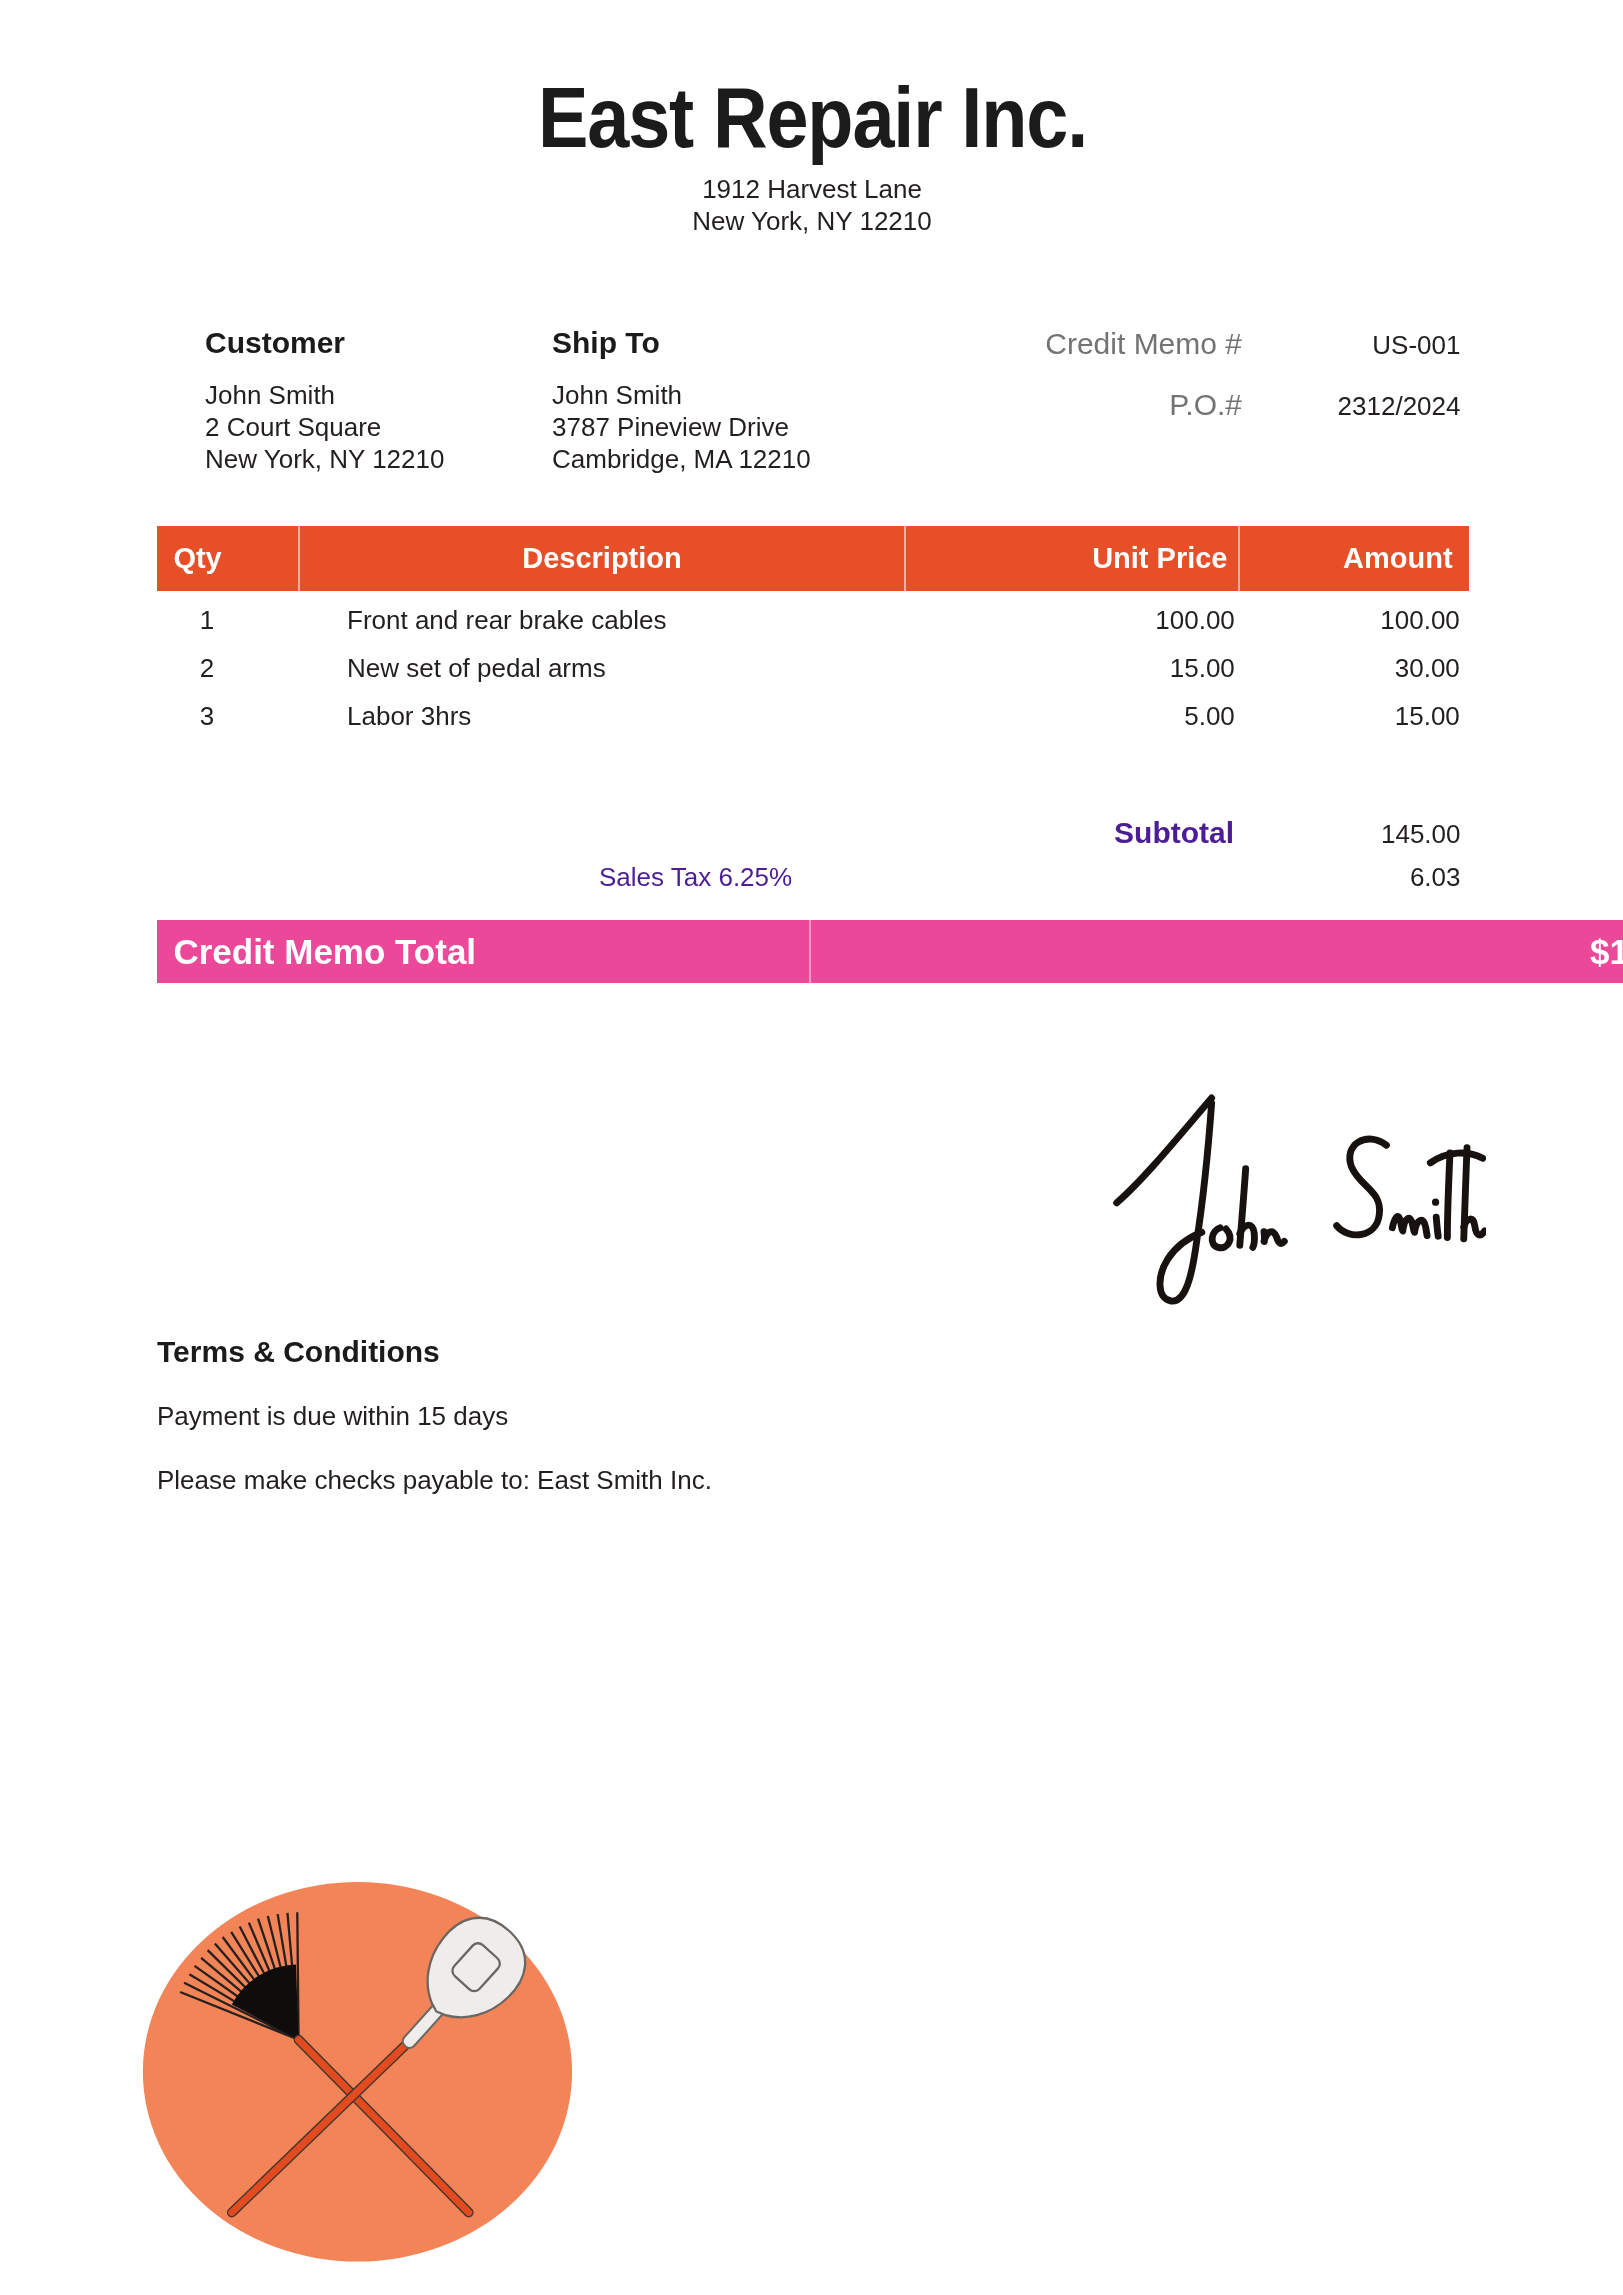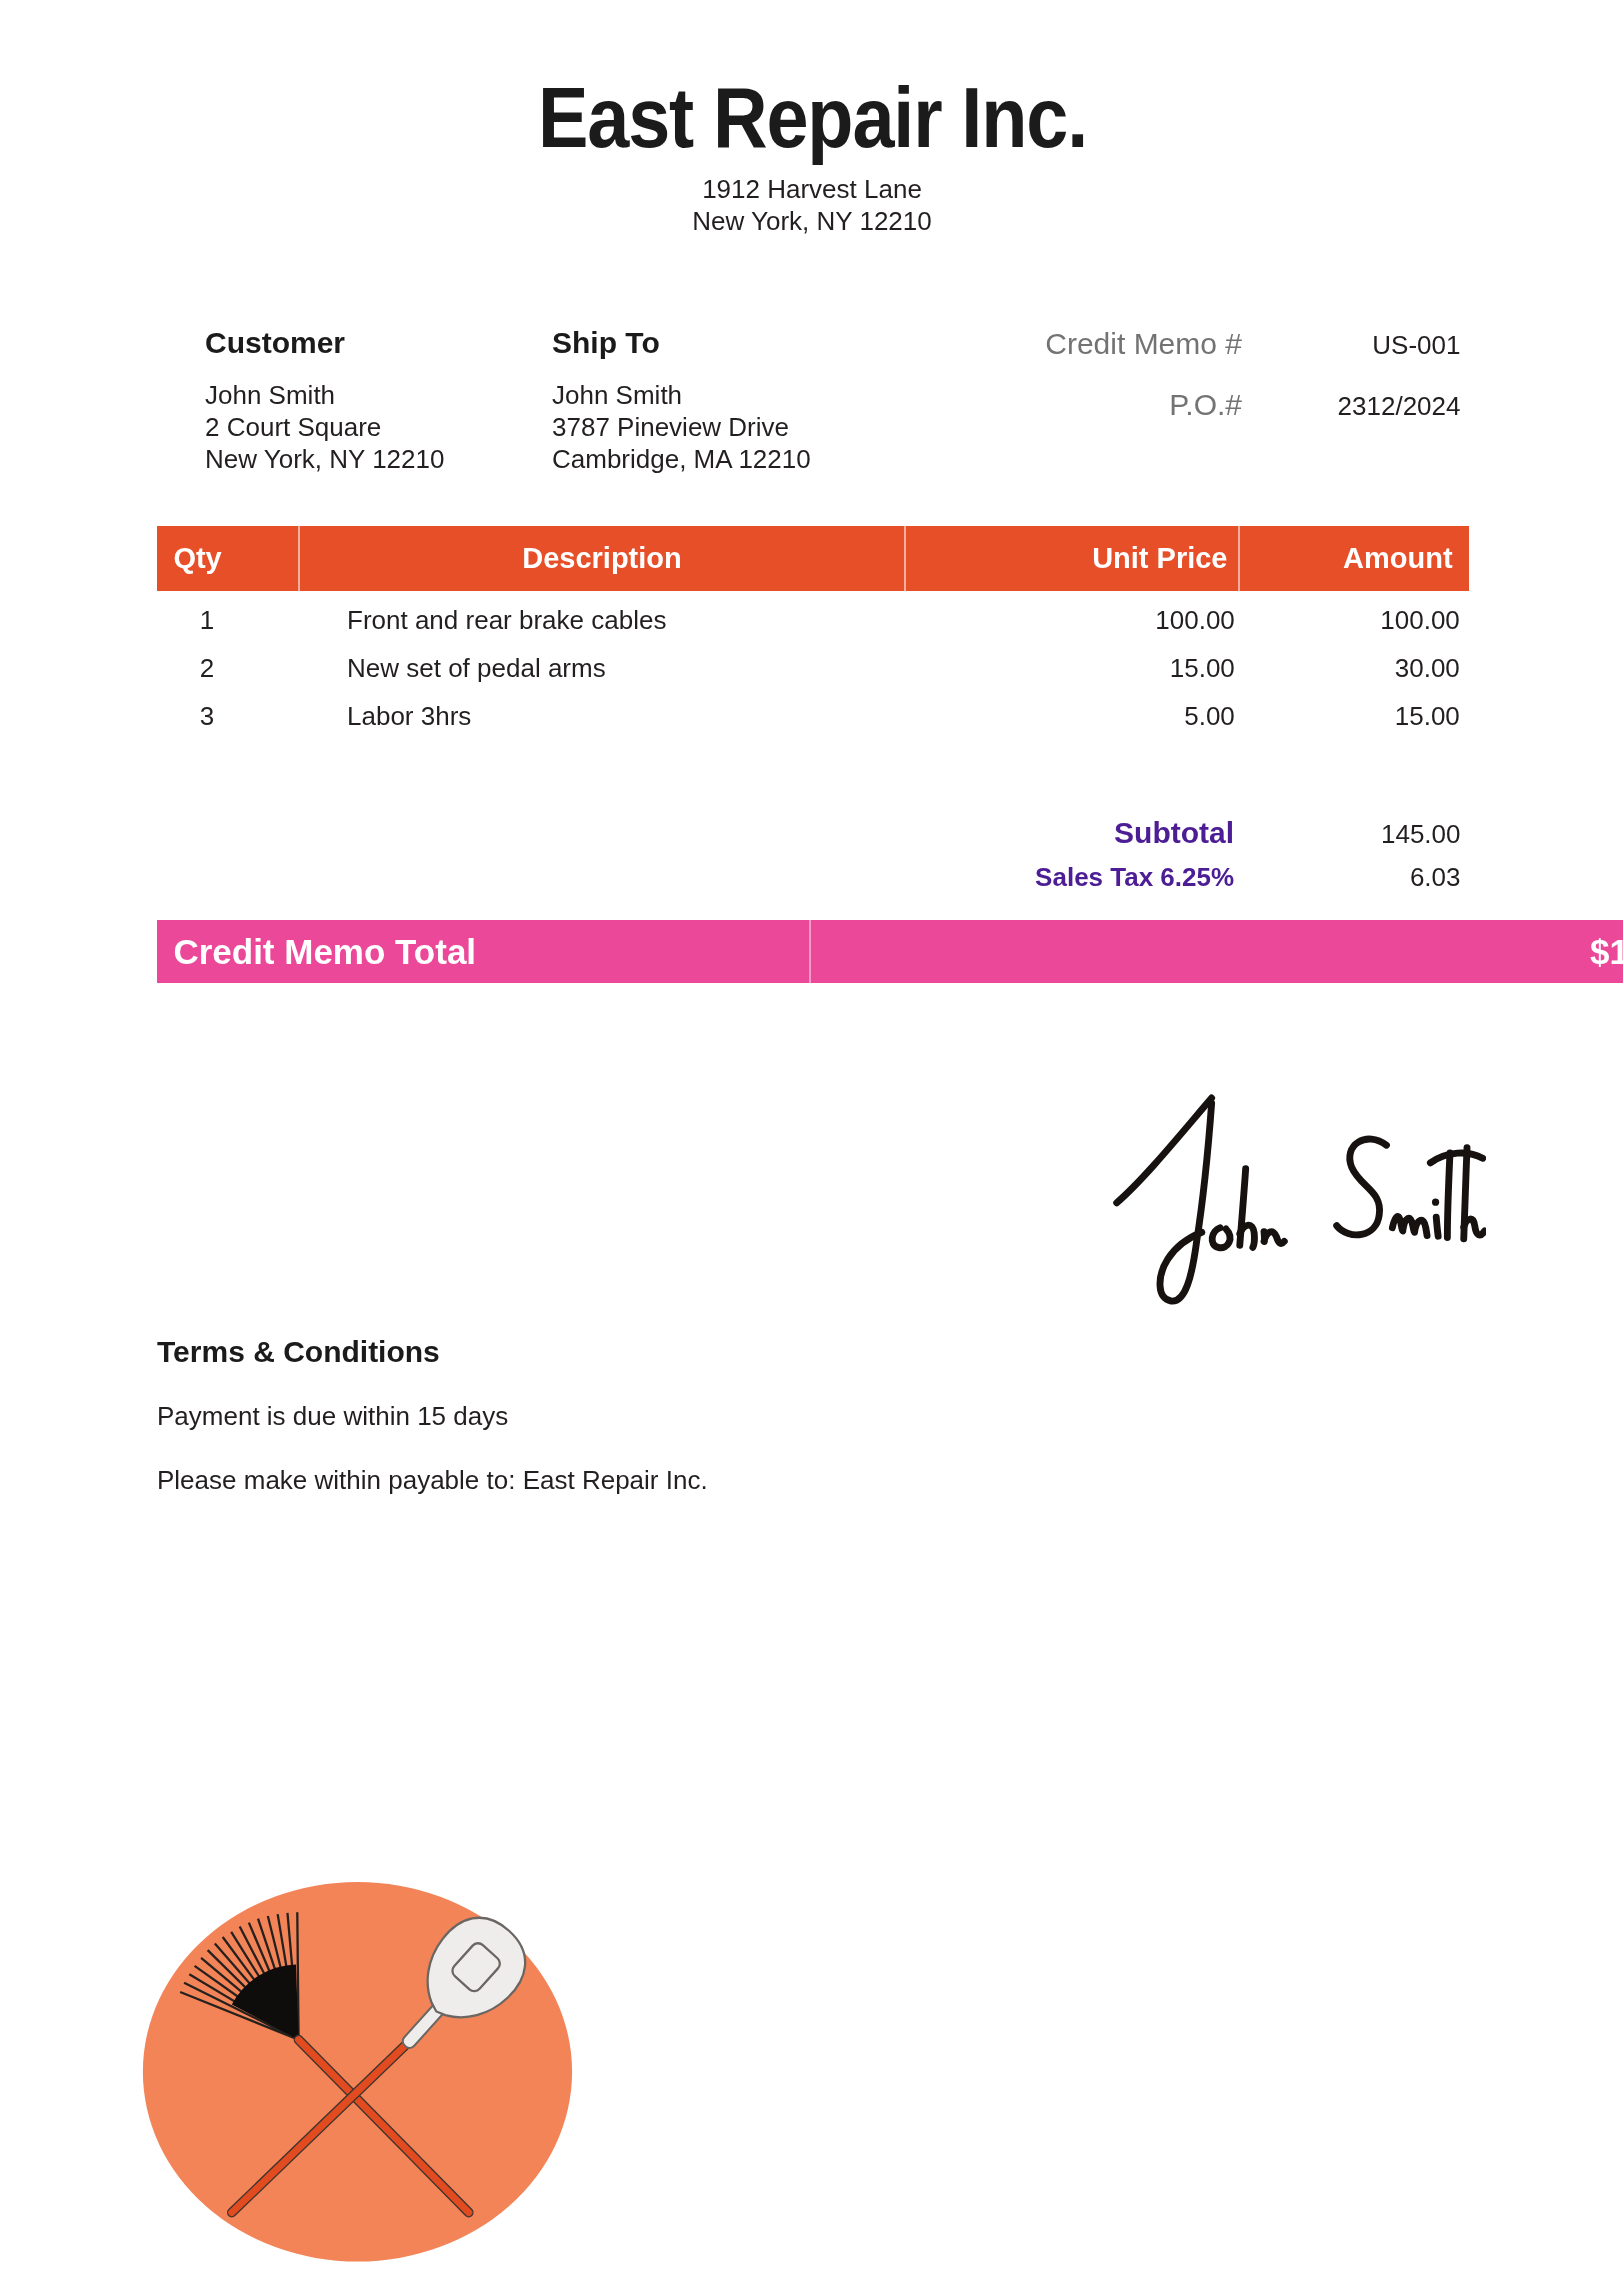--- a/index.html
+++ b/index.html
@@ -47,21 +47,21 @@
   .cell-qty{width:143px;text-align:center;padding-right:43px;}
   .cell-desc{width:606px;padding-left:47px;}
   .cell-unit{width:334px;text-align:right;padding-right:5.2px;}
   .cell-amount{width:229px;text-align:right;padding-right:9.2px;}
 
   
   .totals{position:absolute;top:816px;left:157px;width:1312px;}
   .total-row{display:flex;justify-content:flex-end;align-items:baseline;}
   .total-row + .total-row{margin-top:9.2px;}
   .t-label{width:1083px;text-align:right;box-sizing:border-box;padding-right:5.9px;font-size:30px;font-weight:bold;line-height:34px;color:#4c1d95;}
-  .t-label.regular{font-size:26px;font-weight:bold;}
+  .t-label.regular{font-size:26px;font-weight:normal;text-align:center;}
   .t-value{width:229px;text-align:right;box-sizing:border-box;padding-right:8.5px;font-size:26px;line-height:34px;}
 
   
   .total-bar{
     position:absolute;top:920px;left:157px;width:1568px;height:63px;
     background:#ec4899;display:flex;color:#ffffff;font-weight:bold;font-size:35px;
   }
   .bar-left{width:654px;display:flex;align-items:center;padding-left:16.4px;
     border-right:2px solid rgba(255,255,255,.45);box-sizing:border-box;}
   .bar-right{flex:1;display:flex;align-items:center;justify-content:flex-end;
@@ -187,21 +187,21 @@
         <path d="M586,235 C591,220 601,218 603,234 C605,248 611,252 618,241"></path>
         <path d="M535,137 C561,119 593,118 615,130"></path>
       </g>
       <circle cx="543" cy="197" r="5.5" fill="#171210" stroke="none"></circle>
     </svg>
   </div>
 
   <div class="terms">
     <div class="terms-heading">Terms &amp; Conditions</div>
     <p class="terms-line first">Payment is due within 15 days</p>
-    <p class="terms-line second">Please make within payable to: East Repair Inc.</p>
+    <p class="terms-line second">Please make checks payable to: East Smith Inc.</p>
   </div>
 
   <div class="logo">
     <svg viewBox="0 0 700 620" xmlns="http://www.w3.org/2000/svg">
       <ellipse cx="366" cy="325" rx="328" ry="290" fill="#F28457"></ellipse>
 
       <g>
         <path stroke="#26211E" stroke-width="3.5" fill="none" d="
           M276,276 L95,203 M276,276 L101,189 M276,276 L109,176 M276,276 L117,163
           M276,276 L127,151 M276,276 L137,139 M276,276 L148,129 M276,276 L160,119

